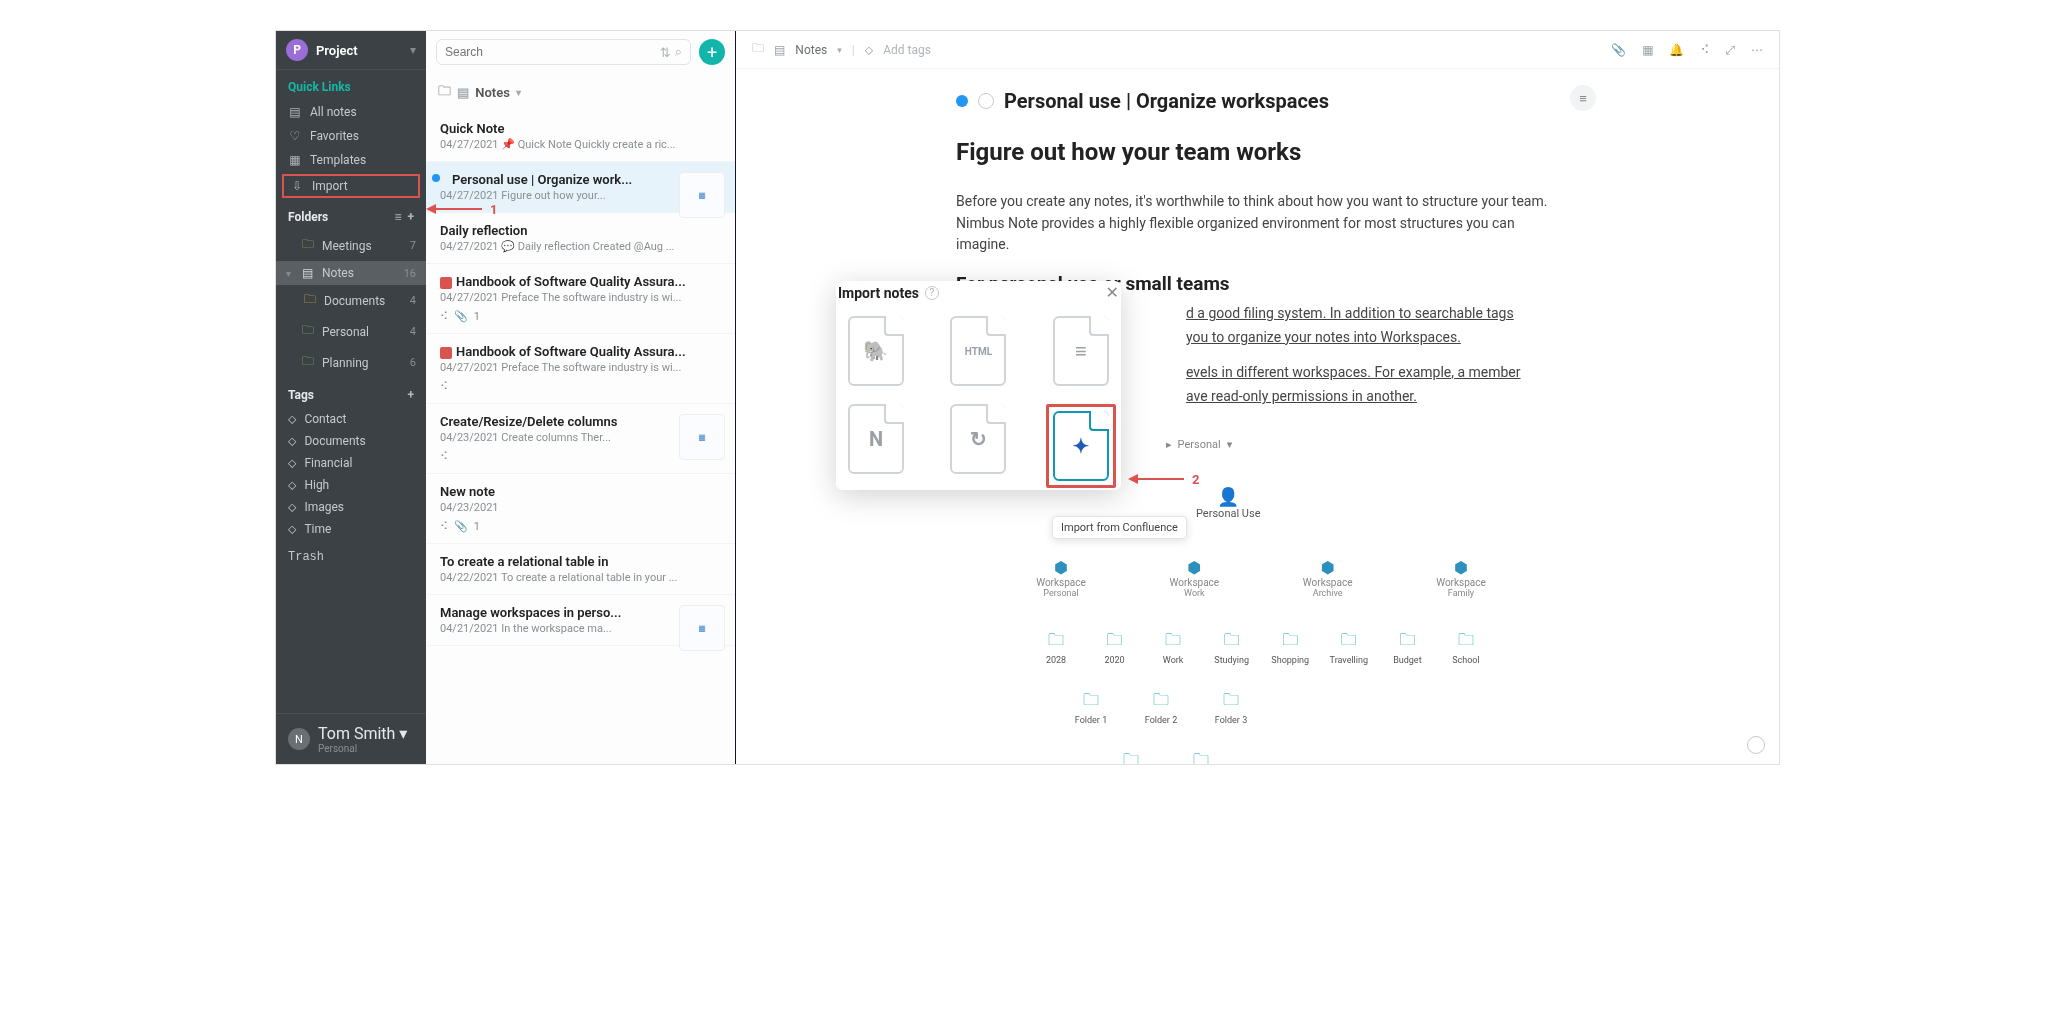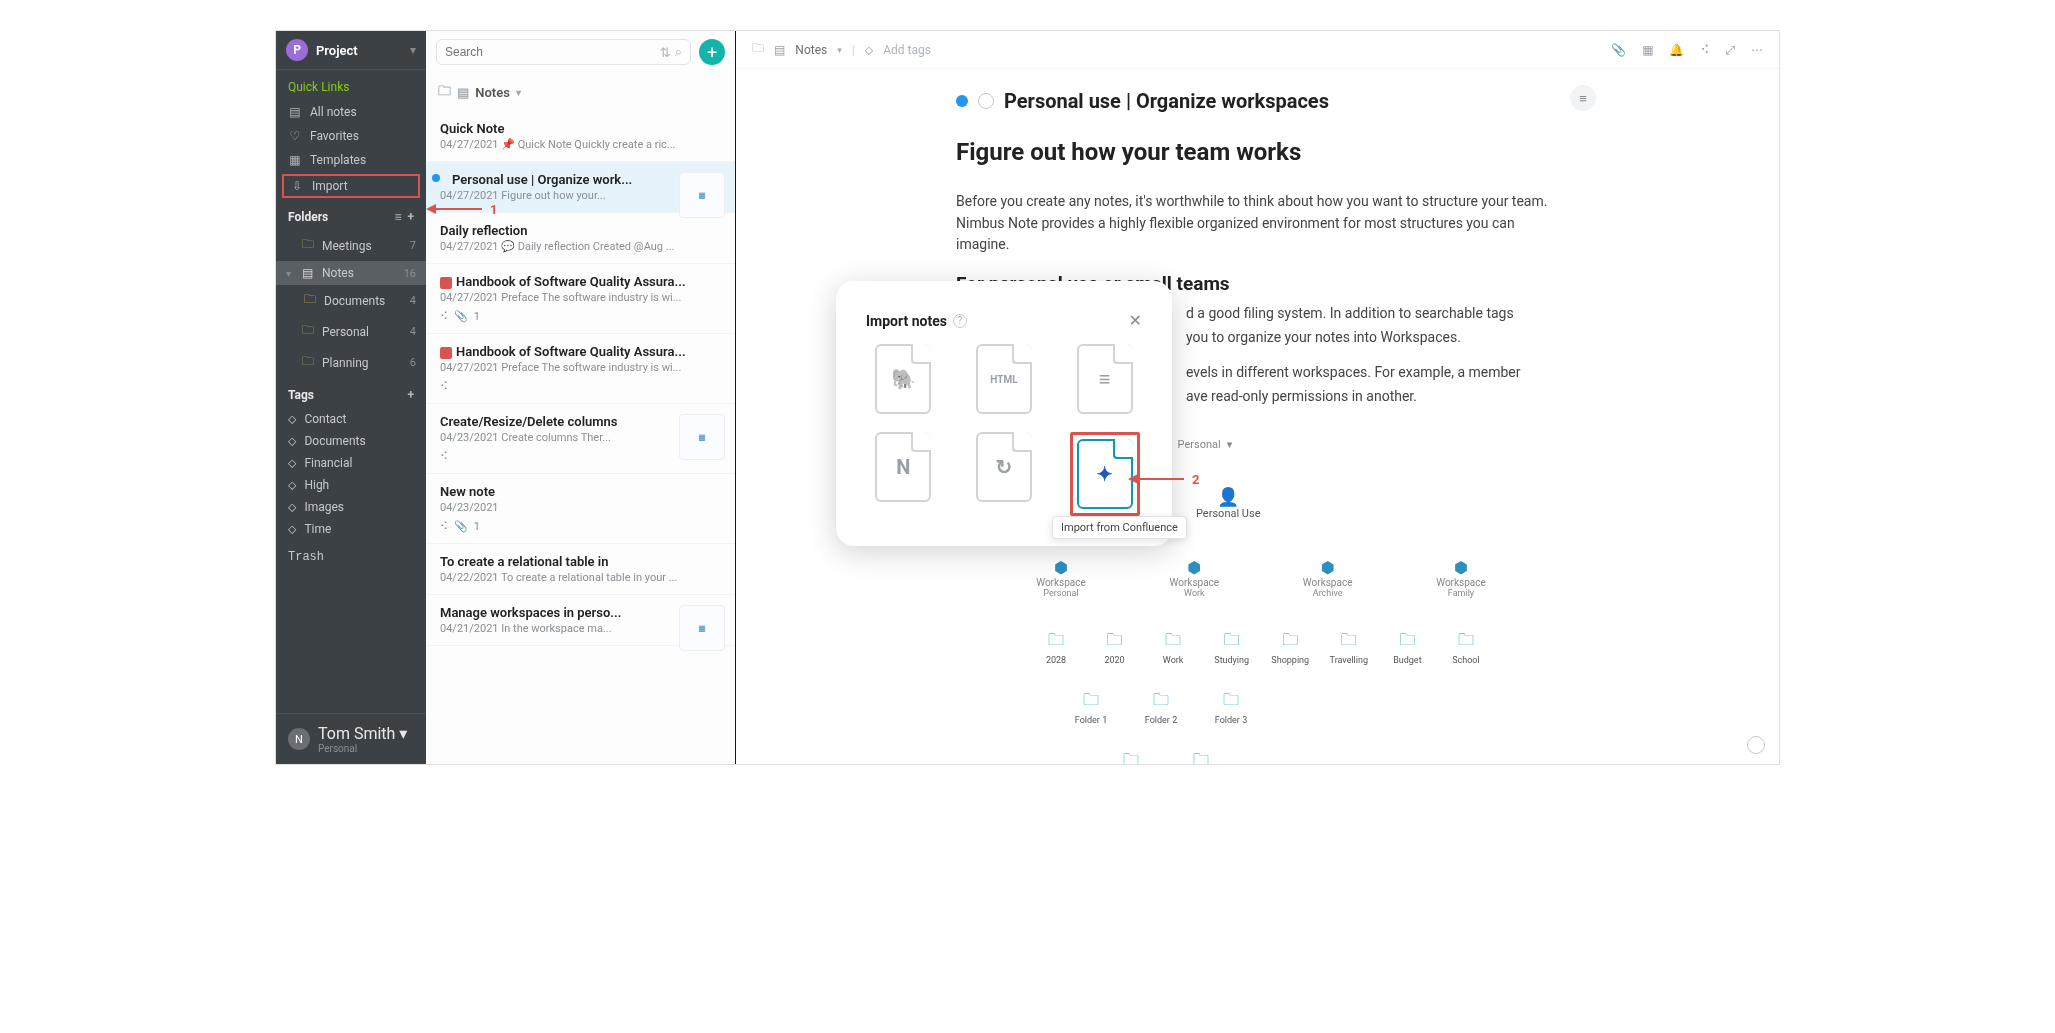--- a/index.html
+++ b/index.html
@@ -5,21 +5,21 @@
 * { box-sizing: border-box; margin: 0; padding: 0; }
 body { font-family: -apple-system, BlinkMacSystemFont, "Segoe UI", Roboto, Arial, sans-serif; font-size: 13px; color: #333; background: #fff; overflow: hidden; }
 .app { display: flex; height: 735px; width: 1505px; margin: 30px auto; border: 1px solid #e0e0e0; position: relative; }
 
 
 .sidebar { width: 150px; background: #3c4145; color: #c5c9cd; display: flex; flex-direction: column; font-size: 12px; }
 .ws-switch { display: flex; align-items: center; gap: 8px; padding: 8px 10px; border-bottom: 1px solid #4a4f53; }
 .ws-avatar { width: 22px; height: 22px; border-radius: 50%; background: #9b6dd7; color: #fff; display: flex; align-items: center; justify-content: center; font-weight: bold; font-size: 12px; }
 .ws-name { font-weight: 600; color: #fff; font-size: 13px; }
 .ws-chevron { margin-left: auto; color: #888; }
-.sb-section-title { padding: 10px 12px 6px; font-weight: 400; color: #84cc16; font-size: 12px; }
+.sb-section-title { padding: 10px 12px 6px; font-weight: 700; color: #14b8a6; font-size: 12px; }
 .sb-item { display: flex; align-items: center; gap: 8px; padding: 5px 12px; cursor: pointer; }
 .sb-item .ico { width: 14px; display: inline-flex; justify-content: center; color: #b0b5ba; }
 .sb-folders-hdr { display: flex; align-items: center; padding: 10px 12px 6px; font-weight: 700; color: #e6e8ea; }
 .sb-folders-hdr .spacer { margin-left: auto; }
 .sb-folders-hdr .iconbtn { color: #b0b5ba; margin-left: 6px; cursor: pointer; }
 .folder-item { display: flex; align-items: center; gap: 6px; padding: 5px 10px; cursor: pointer; }
 .folder-item.selected { background: #5a5f63; }
 .folder-item .chev { width: 10px; color: #888; font-size: 10px; }
 .folder-item .fico { width: 14px; color: #86c06a; }
 .folder-item.selected .fico { color: #d0d3d6; }
@@ -68,36 +68,36 @@
 .doc-body { flex: 1; overflow-y: auto; padding: 20px 0; }
 .doc-inner { max-width: 600px; margin: 0 0 0 220px; }
 .doc-title-row { display: flex; align-items: center; gap: 10px; margin-bottom: 16px; position: relative; }
 .doc-title-row .bluebullet { width: 12px; height: 12px; border-radius: 50%; background: #2196f3; }
 .doc-title-row .faceico { width: 16px; height: 16px; border: 1.5px solid #c5c9cd; border-radius: 50%; position: relative; }
 .doc-title { font-size: 20px; font-weight: 700; color: #222; }
 .doc-menu { position: absolute; right: -40px; top: -4px; width: 26px; height: 26px; border-radius: 50%; background: #f1f3f5; display: flex; align-items: center; justify-content: center; color: #888; cursor: pointer; }
 .doc-h1 { font-size: 24px; font-weight: 700; color: #222; margin: 25px 0; }
 .doc-p { font-size: 14px; color: #444; line-height: 1.55; margin-bottom: 14px; }
 .doc-h2 { font-size: 19px; font-weight: 700; color: #222; margin: 16px 0 8px; }
-.doc-p.partial { color: #444; margin-left: 0; }
+.doc-p.partial { color: #444; margin-left: 0; text-decoration: underline; }
 .workspace-diagram { margin-top: 20px; width: 470px; margin-left: 70px; position: relative; }
 .wd-breadcrumb { position: absolute; top: 10px; left: 140px; display: flex; align-items: center; gap: 6px; font-size: 11px; color: #888; }
 .wd-person { position: absolute; top: 58px; left: 170px; text-align: center; font-size: 11px; color: #555; }
 .wd-person .pic { color: #12b5aa; font-size: 18px; }
 .wd-ws-row { position: absolute; top: 130px; left: 0; right: 0; display: flex; justify-content: space-between; }
 .wd-ws { text-align: center; font-size: 10px; color: #888; width: 70px; }
 .wd-ws .wic { color: #2d8fbd; font-size: 16px; }
 .wd-folders-row { position: absolute; top: 200px; left: 0; right: 0; display: flex; justify-content: space-between; padding: 0 5px; }
 .wd-f { text-align: center; font-size: 9px; color: #555; width: 50px; }
 .wd-f .fic { color: #12a3b5; font-size: 16px; }
 .wd-folders-row2 { position: absolute; top: 260px; left: 40px; display: flex; gap: 20px; }
 .wd-folders-row3 { position: absolute; top: 320px; left: 80px; display: flex; gap: 20px; }
 
 
-.modal { position: absolute; left: 560px; top: 250px; width: 336px; background: #fff; border-radius: 18px; box-shadow: 0 6px 30px rgba(0,0,0,0.18); padding: 30px; z-index: 20; }
+.modal { position: absolute; left: 560px; top: 250px; width: 285px; background: #fff; border-radius: 6px; box-shadow: 0 6px 30px rgba(0,0,0,0.18); padding: 2px; z-index: 20; }
 .modal-hdr { display: flex; align-items: center; gap: 6px; margin-bottom: 14px; }
 .modal-title { font-weight: 700; font-size: 14px; color: #222; }
 .modal-help { width: 14px; height: 14px; border: 1px solid #c5c9cd; border-radius: 50%; color: #aab0b5; font-size: 10px; display: flex; align-items: center; justify-content: center; }
 .modal-close { margin-left: auto; color: #888; cursor: pointer; font-size: 16px; }
 .modal-grid { display: grid; grid-template-columns: repeat(3,1fr); gap: 18px 26px; }
 .modal-cell { display: flex; flex-direction: column; align-items: center; cursor: pointer; }
 .file-shape { width: 56px; height: 70px; border: 2px solid #d0d4d8; border-radius: 6px; position: relative; display: flex; align-items: center; justify-content: center; }
 .file-shape::before { content: ""; position: absolute; top: -2px; right: -2px; width: 18px; height: 18px; background: #fff; border-left: 2px solid #d0d4d8; border-bottom: 2px solid #d0d4d8; border-radius: 0 6px 0 4px; }
 .file-shape.sel { border-color: #1296b5; }
 .file-shape.sel::before { border-color: #1296b5; }

